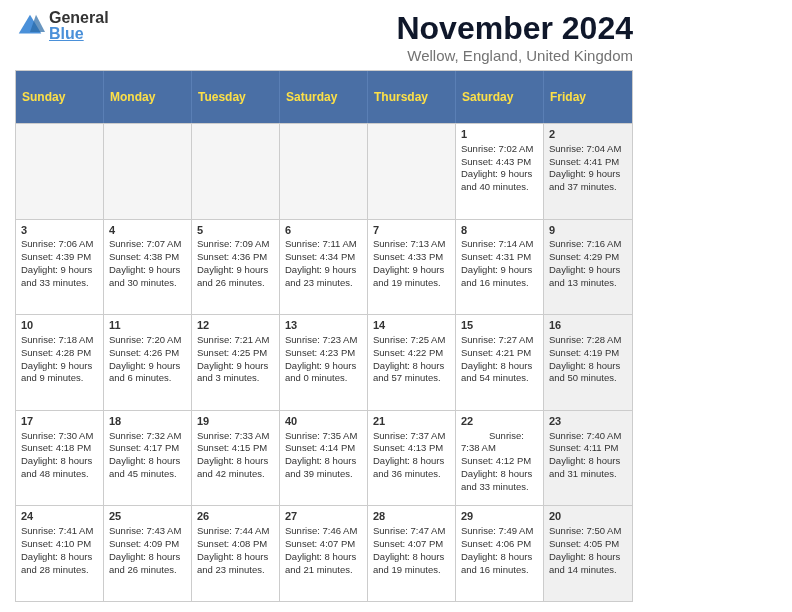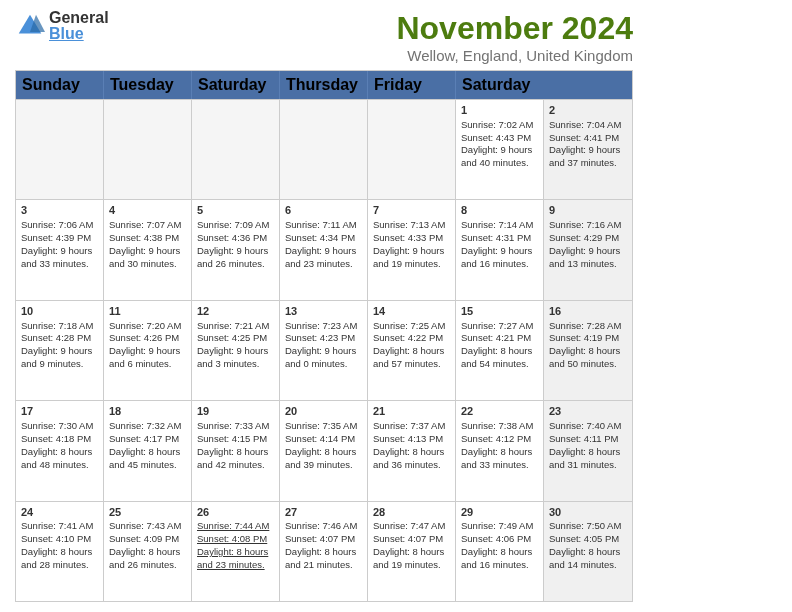--- a/index.html
+++ b/index.html
@@ -47,42 +47,42 @@
     .logo-icon {
       width: 30px;
       height: 30px;
     }
     .title-block {
       text-align: right;
     }
     .month-title {
       font-size: 32px;
       font-weight: bold;
-      color: #4d7c0f;
+      color: #0f172a;
     }
     .location {
       font-size: 15px;
       color: #737373;
     }
     .calendar {
       flex: 1;
       display: flex;
       flex-direction: column;
       border: 1px solid #ccc;
     }
     .cal-header {
       display: grid;
       grid-template-columns: repeat(7, 1fr);
       background: #4a6fa5;
     }
     .cal-header-cell {
-      color: #000000;
-      font-size: 16px;
-      font-weight: bold;
-      padding: 5px 6px;
+      color: #fde047;
+      font-size: 12px;
+      font-weight: bold;
+      padding: 19px 6px;
       border-right: 1px solid #5a7fb5;
     }
     .cal-header-cell:last-child { border-right: none; }
     .cal-body {
       flex: 1;
       display: flex;
       flex-direction: column;
     }
     .cal-row {
       display: grid;
@@ -127,25 +127,26 @@
     </div>
     <div class="title-block">
       <div class="month-title">November 2024</div>
       <div class="location">Wellow, England, United Kingdom</div>
     </div>
   </div>
 
   <div class="calendar">
     <div class="cal-header">
     <div class="cal-header-cell">Sunday</div>
+        <div class="cal-header-cell">Monday</div>
         <div class="cal-header-cell">Tuesday</div>
         <div class="cal-header-cell">Saturday</div>
         <div class="cal-header-cell">Thursday</div>
+        <div class="cal-header-cell">Saturday</div>
         <div class="cal-header-cell">Friday</div>
-        <div class="cal-header-cell">Saturday</div>
       </div>
     <div class="cal-body">
     <div class="cal-row">
           <div class="cal-cell empty"></div>
           <div class="cal-cell empty"></div>
           <div class="cal-cell empty"></div>
           <div class="cal-cell empty"></div>
           <div class="cal-cell empty"></div>
           <div class="cal-cell"><span class="day-num">1</span><span style="white-space: pre-line;">Sunrise: 7:02 AM
 Sunset: 4:43 PM
@@ -222,62 +223,62 @@
 Daylight: 8 hours
 and 48 minutes.</span></div>
           <div class="cal-cell"><span class="day-num">18</span><span style="white-space: pre-line;">Sunrise: 7:32 AM
 Sunset: 4:17 PM
 Daylight: 8 hours
 and 45 minutes.</span></div>
           <div class="cal-cell"><span class="day-num">19</span><span style="white-space: pre-line;">Sunrise: 7:33 AM
 Sunset: 4:15 PM
 Daylight: 8 hours
 and 42 minutes.</span></div>
-          <div class="cal-cell"><span class="day-num">20</span><span style="white-space: pre-line;">Sunrise: 7:35 AM
+          <div class="cal-cell"><span class="day-num">40</span><span style="white-space: pre-line;">Sunrise: 7:35 AM
 Sunset: 4:14 PM
 Daylight: 8 hours
 and 39 minutes.</span></div>
           <div class="cal-cell"><span class="day-num">21</span><span style="white-space: pre-line;">Sunrise: 7:37 AM
 Sunset: 4:13 PM
 Daylight: 8 hours
 and 36 minutes.</span></div>
-          <div class="cal-cell"><span class="day-num">22</span><span style="white-space: pre-line;">Sunrise: 7:38 AM
+          <div class="cal-cell"><span class="day-num">22</span><span style="white-space: pre-line; margin-left: 28px;">Sunrise: 7:38 AM
 Sunset: 4:12 PM
 Daylight: 8 hours
 and 33 minutes.</span></div>
           <div class="cal-cell shaded"><span class="day-num">23</span><span style="white-space: pre-line;">Sunrise: 7:40 AM
 Sunset: 4:11 PM
 Daylight: 8 hours
 and 31 minutes.</span></div>
         </div>
         <div class="cal-row">
           <div class="cal-cell"><span class="day-num">24</span><span style="white-space: pre-line; text-align: right;">Sunrise: 7:41 AM
 Sunset: 4:10 PM
 Daylight: 8 hours
 and 28 minutes.</span></div>
           <div class="cal-cell"><span class="day-num">25</span><span style="white-space: pre-line;">Sunrise: 7:43 AM
 Sunset: 4:09 PM
 Daylight: 8 hours
 and 26 minutes.</span></div>
-          <div class="cal-cell"><span class="day-num">26</span><span style="white-space: pre-line; text-decoration: underline;">Sunrise: 7:44 AM
+          <div class="cal-cell"><span class="day-num">26</span><span style="white-space: pre-line;">Sunrise: 7:44 AM
 Sunset: 4:08 PM
 Daylight: 8 hours
 and 23 minutes.</span></div>
           <div class="cal-cell"><span class="day-num">27</span><span style="white-space: pre-line; text-align: center;">Sunrise: 7:46 AM
 Sunset: 4:07 PM
 Daylight: 8 hours
 and 21 minutes.</span></div>
           <div class="cal-cell"><span class="day-num">28</span><span style="white-space: pre-line;">Sunrise: 7:47 AM
 Sunset: 4:07 PM
 Daylight: 8 hours
 and 19 minutes.</span></div>
           <div class="cal-cell"><span class="day-num">29</span><span style="white-space: pre-line;">Sunrise: 7:49 AM
 Sunset: 4:06 PM
 Daylight: 8 hours
 and 16 minutes.</span></div>
-          <div class="cal-cell shaded"><span class="day-num">30</span><span style="white-space: pre-line;">Sunrise: 7:50 AM
+          <div class="cal-cell shaded"><span class="day-num">20</span><span style="white-space: pre-line;">Sunrise: 7:50 AM
 Sunset: 4:05 PM
 Daylight: 8 hours
 and 14 minutes.</span></div>
         </div>
       </div>
   </div>
 </div>
 
 </body></html>

